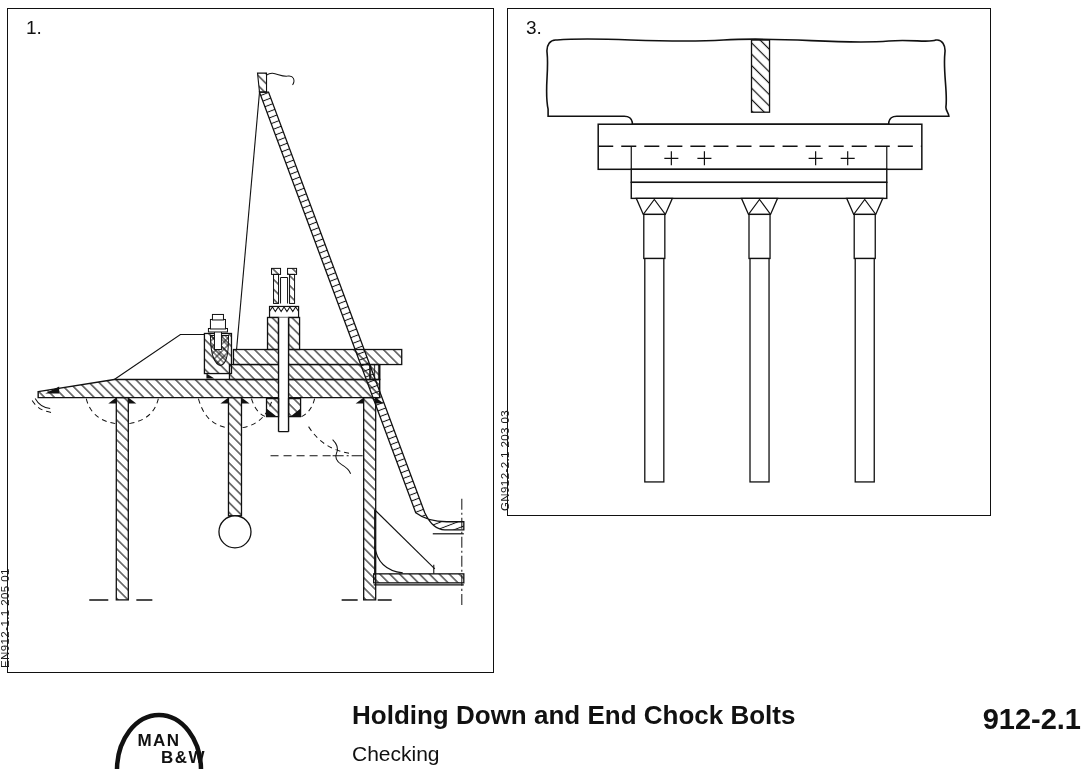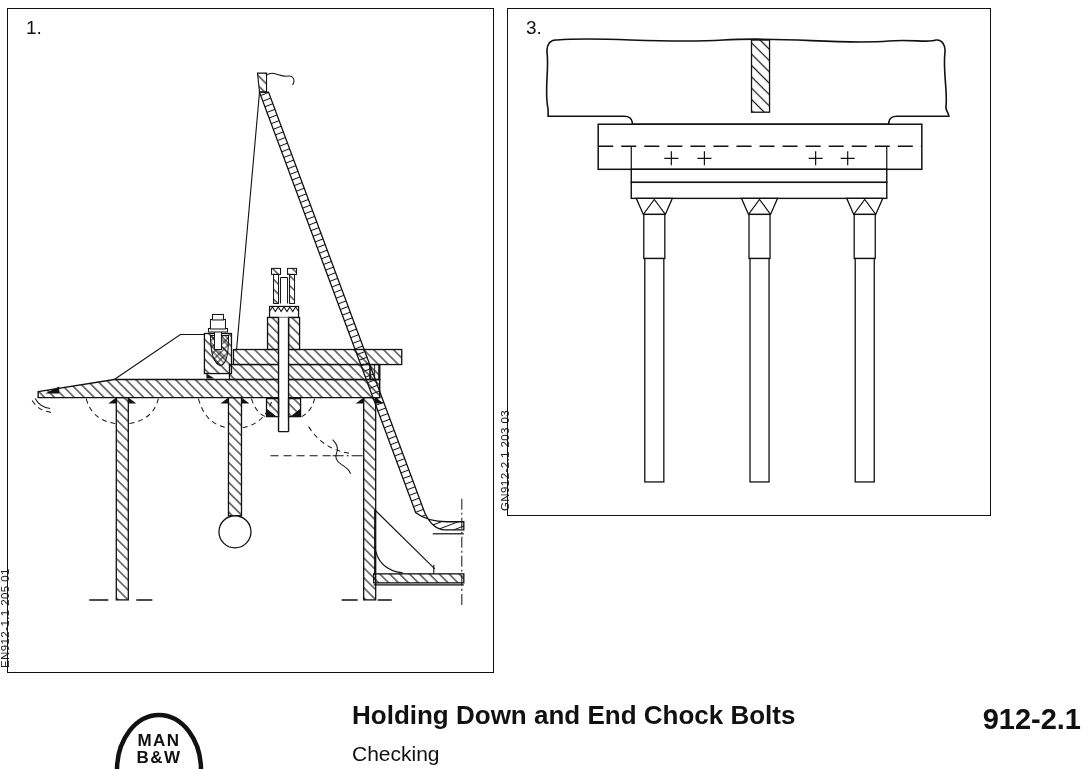--- a/index.html
+++ b/index.html
@@ -15,21 +15,21 @@
   .drawing{position:absolute;left:0;top:0;width:100%;height:100%;}
   .footer-title{position:absolute;left:352px;top:700px;width:460px;text-align:left;
                 font-size:26px;font-weight:bold;}
   .footer-sub{position:absolute;left:352px;top:742px;width:460px;text-align:left;
               font-size:21px;}
   .page-ref{position:absolute;top:703px;right:8px;font-size:29px;font-weight:bold;}
   .logo{position:absolute;left:112px;top:710px;width:94px;height:59px;overflow:hidden;}
   .logo svg{position:absolute;left:0;top:0;}
   .logo .l1,.logo .l2{position:absolute;left:0;right:0;text-align:center;
        font-weight:bold;font-size:17px;line-height:17px;letter-spacing:1.5px;}
-  .logo .l1{top:22px;} .logo .l2{top:39px;}
+  .logo .l1{top:22px;} .logo .l2{top:39px;text-align:right;}
 </style>
 </head>
 <body>
 
 <div class="panel" id="panel1">
   <svg class="drawing" viewBox="0 0 484 662">
     <defs>
       <pattern id="ph" patternUnits="userSpaceOnUse" width="7" height="7" patternTransform="rotate(-45)">
         <line x1="3.5" y1="0" x2="3.5" y2="7" stroke="#111" stroke-width="1.1"></line>
       </pattern>

